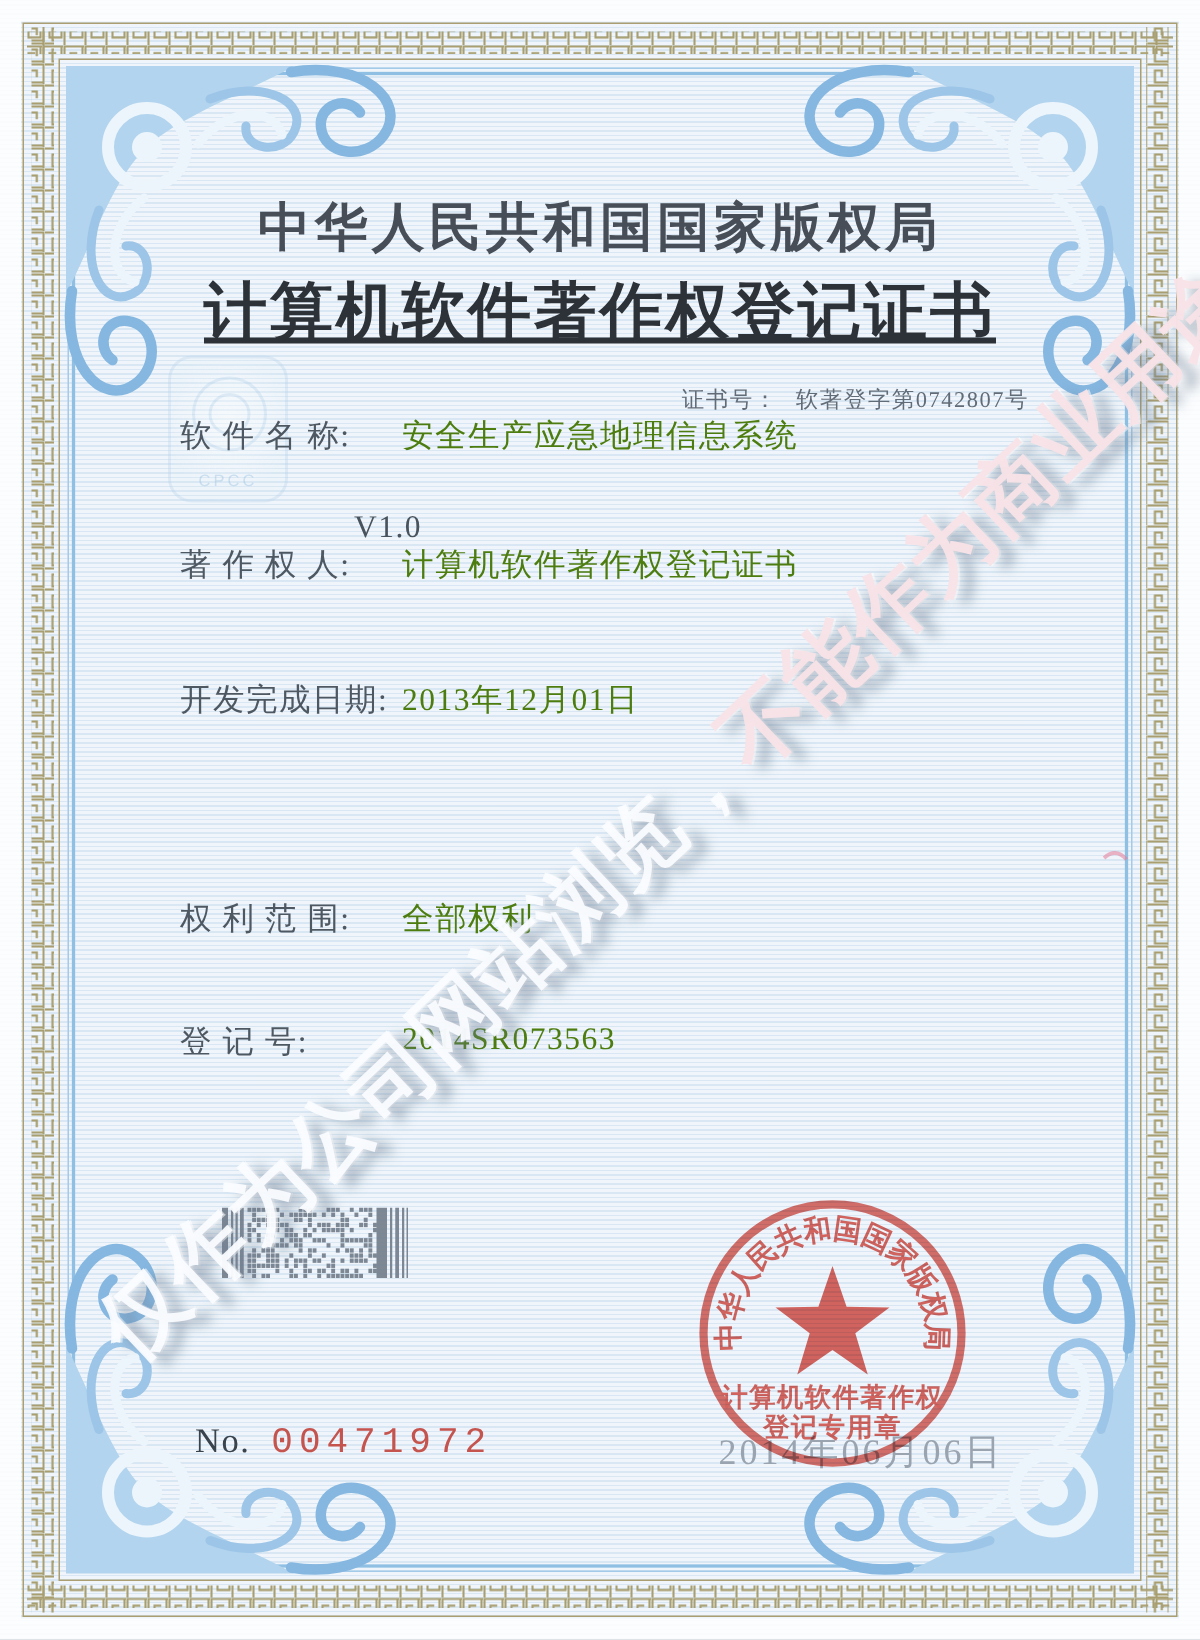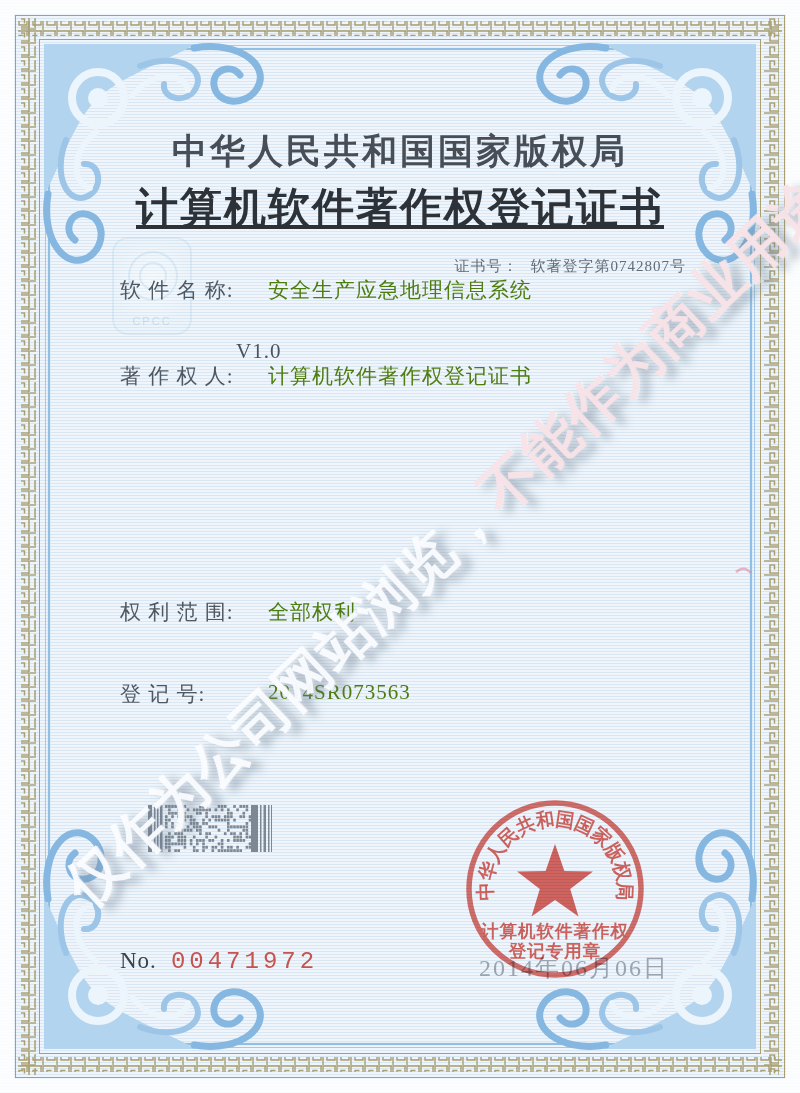--- a/index.html
+++ b/index.html
@@ -48,21 +48,21 @@
   .row .val{position:absolute;left:148px;white-space:nowrap;color:#4d7c0f;}
   .val2{position:absolute;left:236px;top:307px;z-index:5;font-size:21px;color:#49535e;letter-spacing:1px;margin-top:32px;}
 
   .statement{
     position:absolute;left:88px;top:692px;width:652px;z-index:5;
     font-size:21px;line-height:52px;color:#4e5863;letter-spacing:1px;text-indent:42px;
   }
 
   .barcode{position:absolute;left:148px;top:805px;width:124px;height:47px;z-index:5;opacity:.88;}
 
-  .serial{position:absolute;left:120px;top:948px;z-index:5;white-space:nowrap;}
+  .serial{position:absolute;left:130px;top:948px;z-index:5;white-space:nowrap;}
   .serial .pfx{font-size:23px;color:#39434d;letter-spacing:1px;}
   .serial .num{font-size:24px;color:#c5534e;letter-spacing:4px;margin-left:14px;font-family:"Liberation Mono","DejaVu Sans Mono",monospace;}
 
   .issue-date{
     position:absolute;left:479px;top:952px;z-index:6;
     font-size:24px;color:#99a4b0;letter-spacing:2px;white-space:nowrap;
   }
 
   .seal{
     position:absolute;left:462px;top:796px;width:186px;height:186px;z-index:8;
@@ -139,20 +139,24 @@
   </div>
 
   <div class="rows">
     <div class="row" style="top:276px">
       <span class="lbl">软 件 名 称:</span>
       <span class="val">安全生产应急地理信息系统</span>
     </div>
     <div class="row" style="top:362px">
       <span class="lbl">著 作 权 人:</span>
       <span class="val">计算机软件著作权登记证书</span>
+    </div>
+    <div class="row" style="top:452px">
+      <span class="lbl">开发完成日期:</span>
+      <span class="val">2013年12月01日</span>
     </div>
     <div class="row" style="top:598px">
       <span class="lbl">权 利 范 围:</span>
       <span class="val">全部权利</span>
     </div>
     <div class="row" style="top:680px">
       <span class="lbl">登  记  号:</span>
       <span class="val">2014SR073563</span>
     </div>
   </div>

